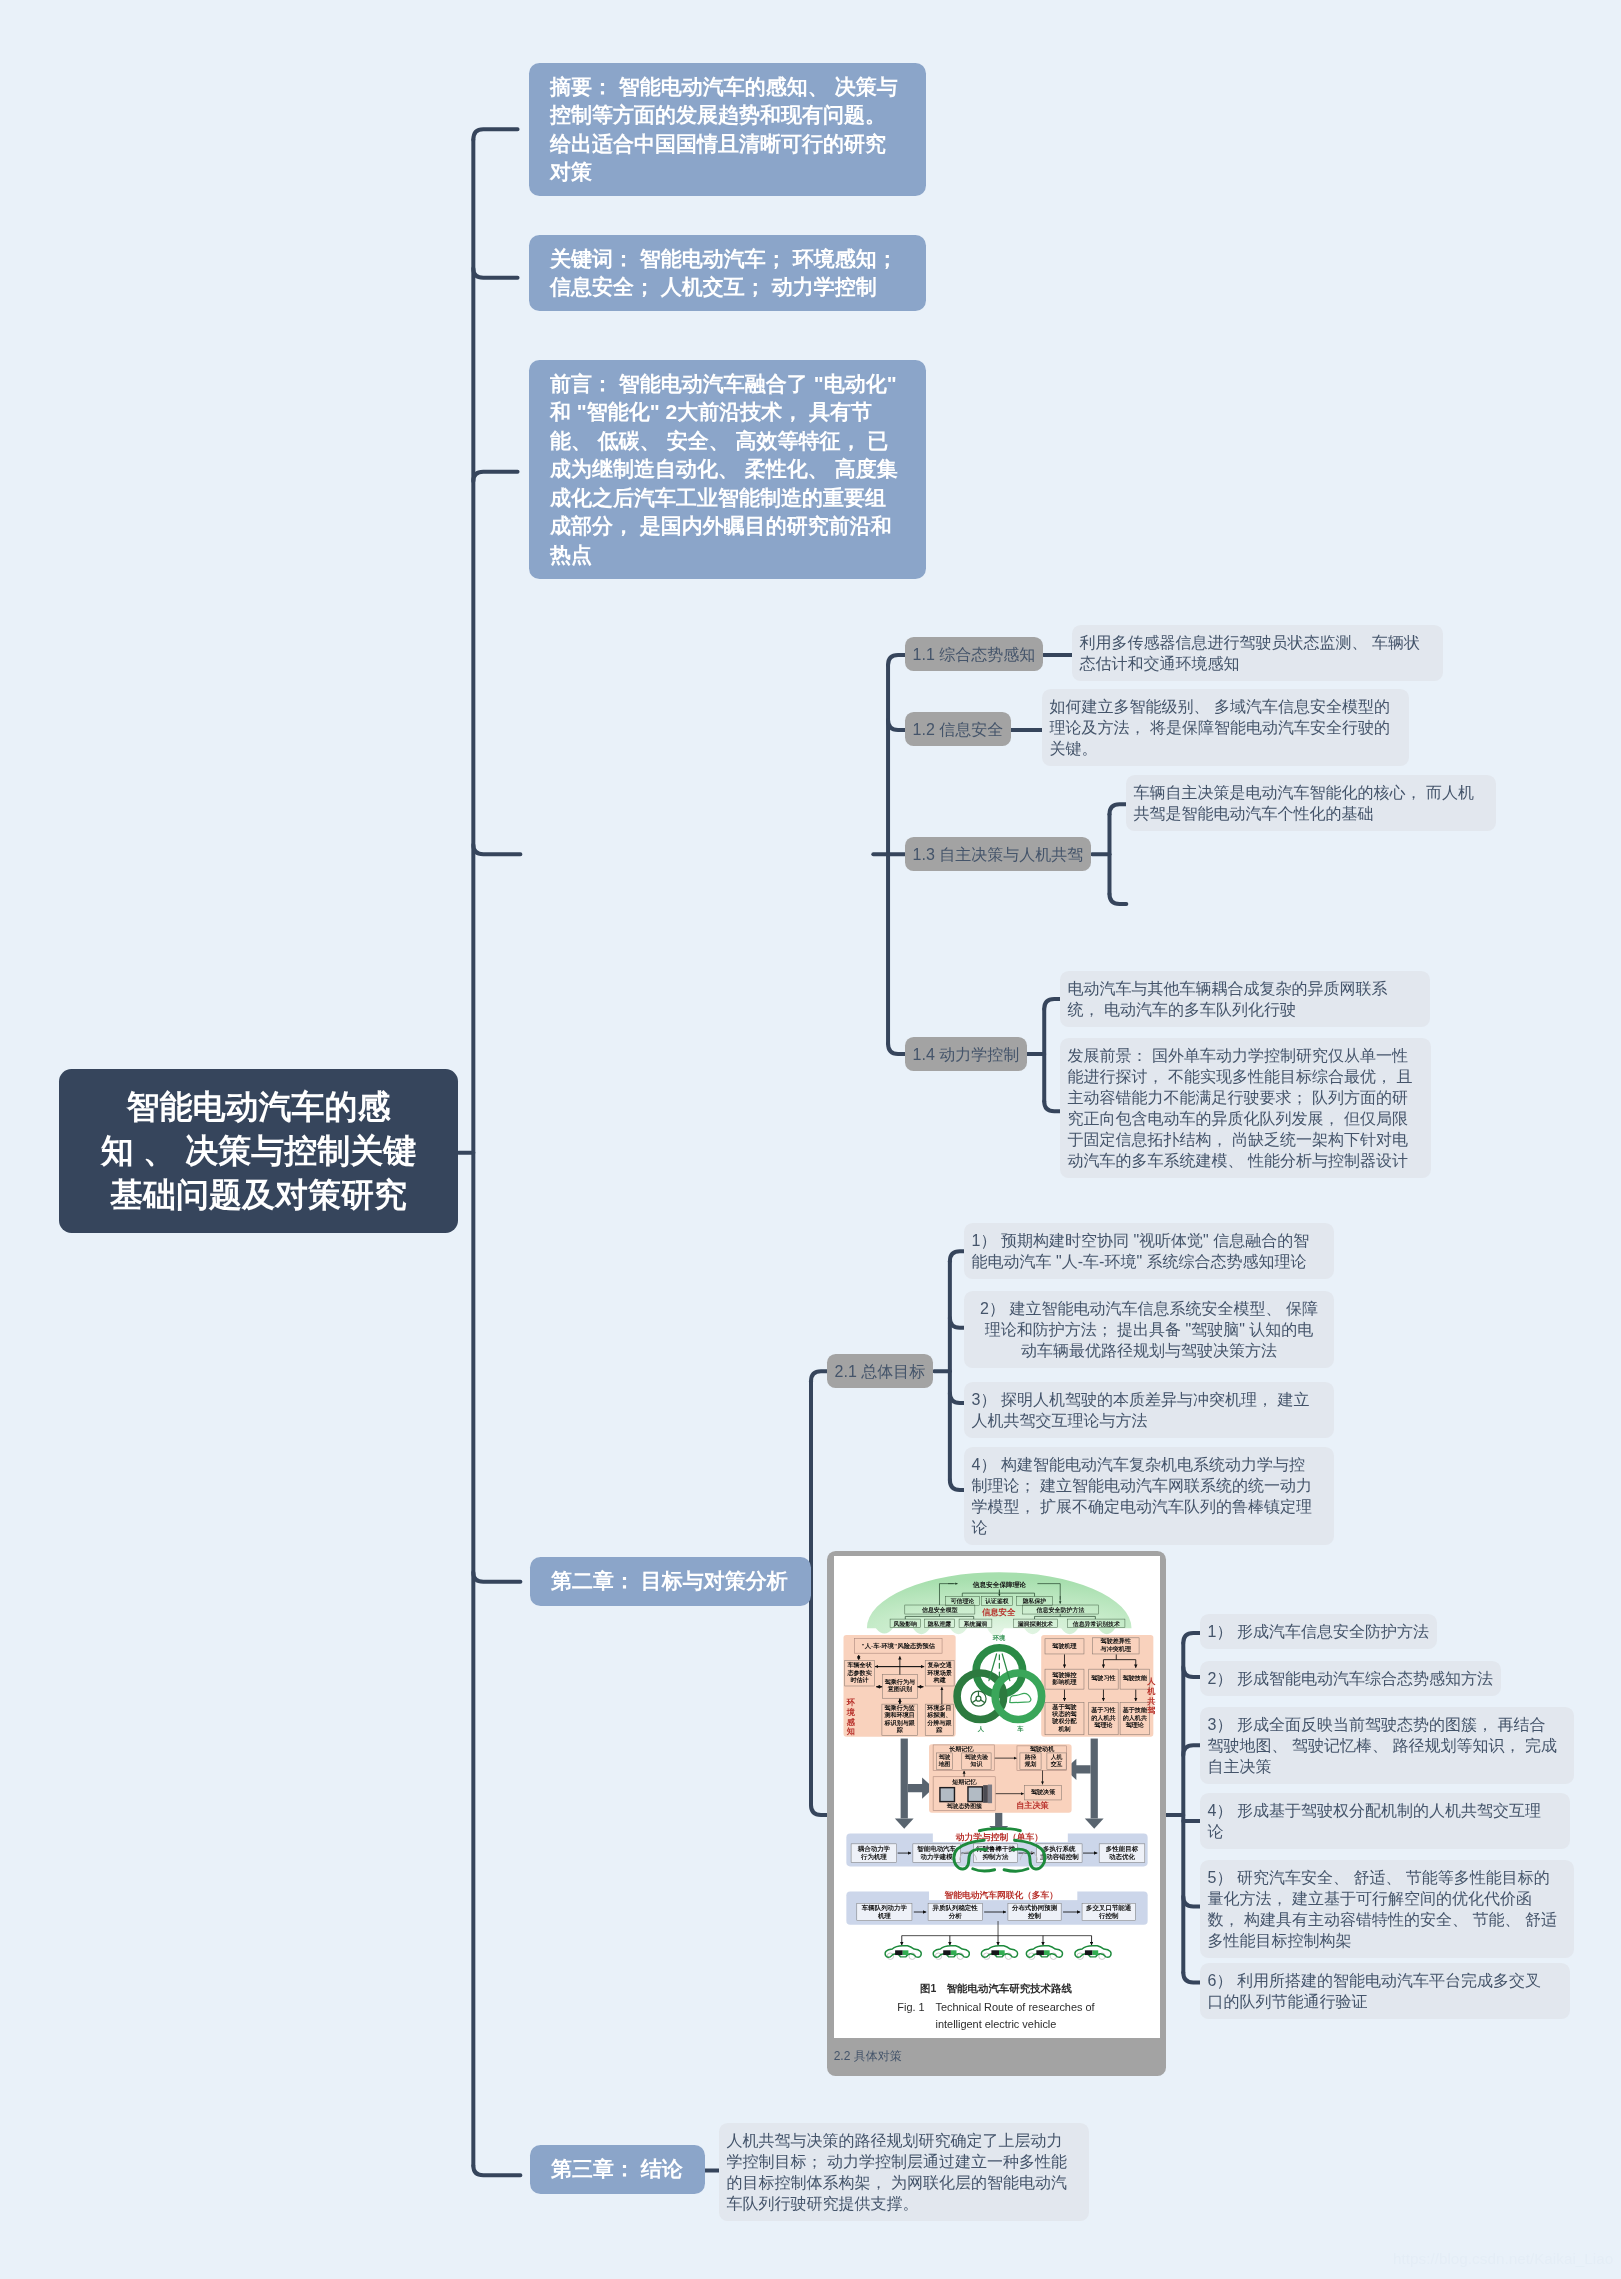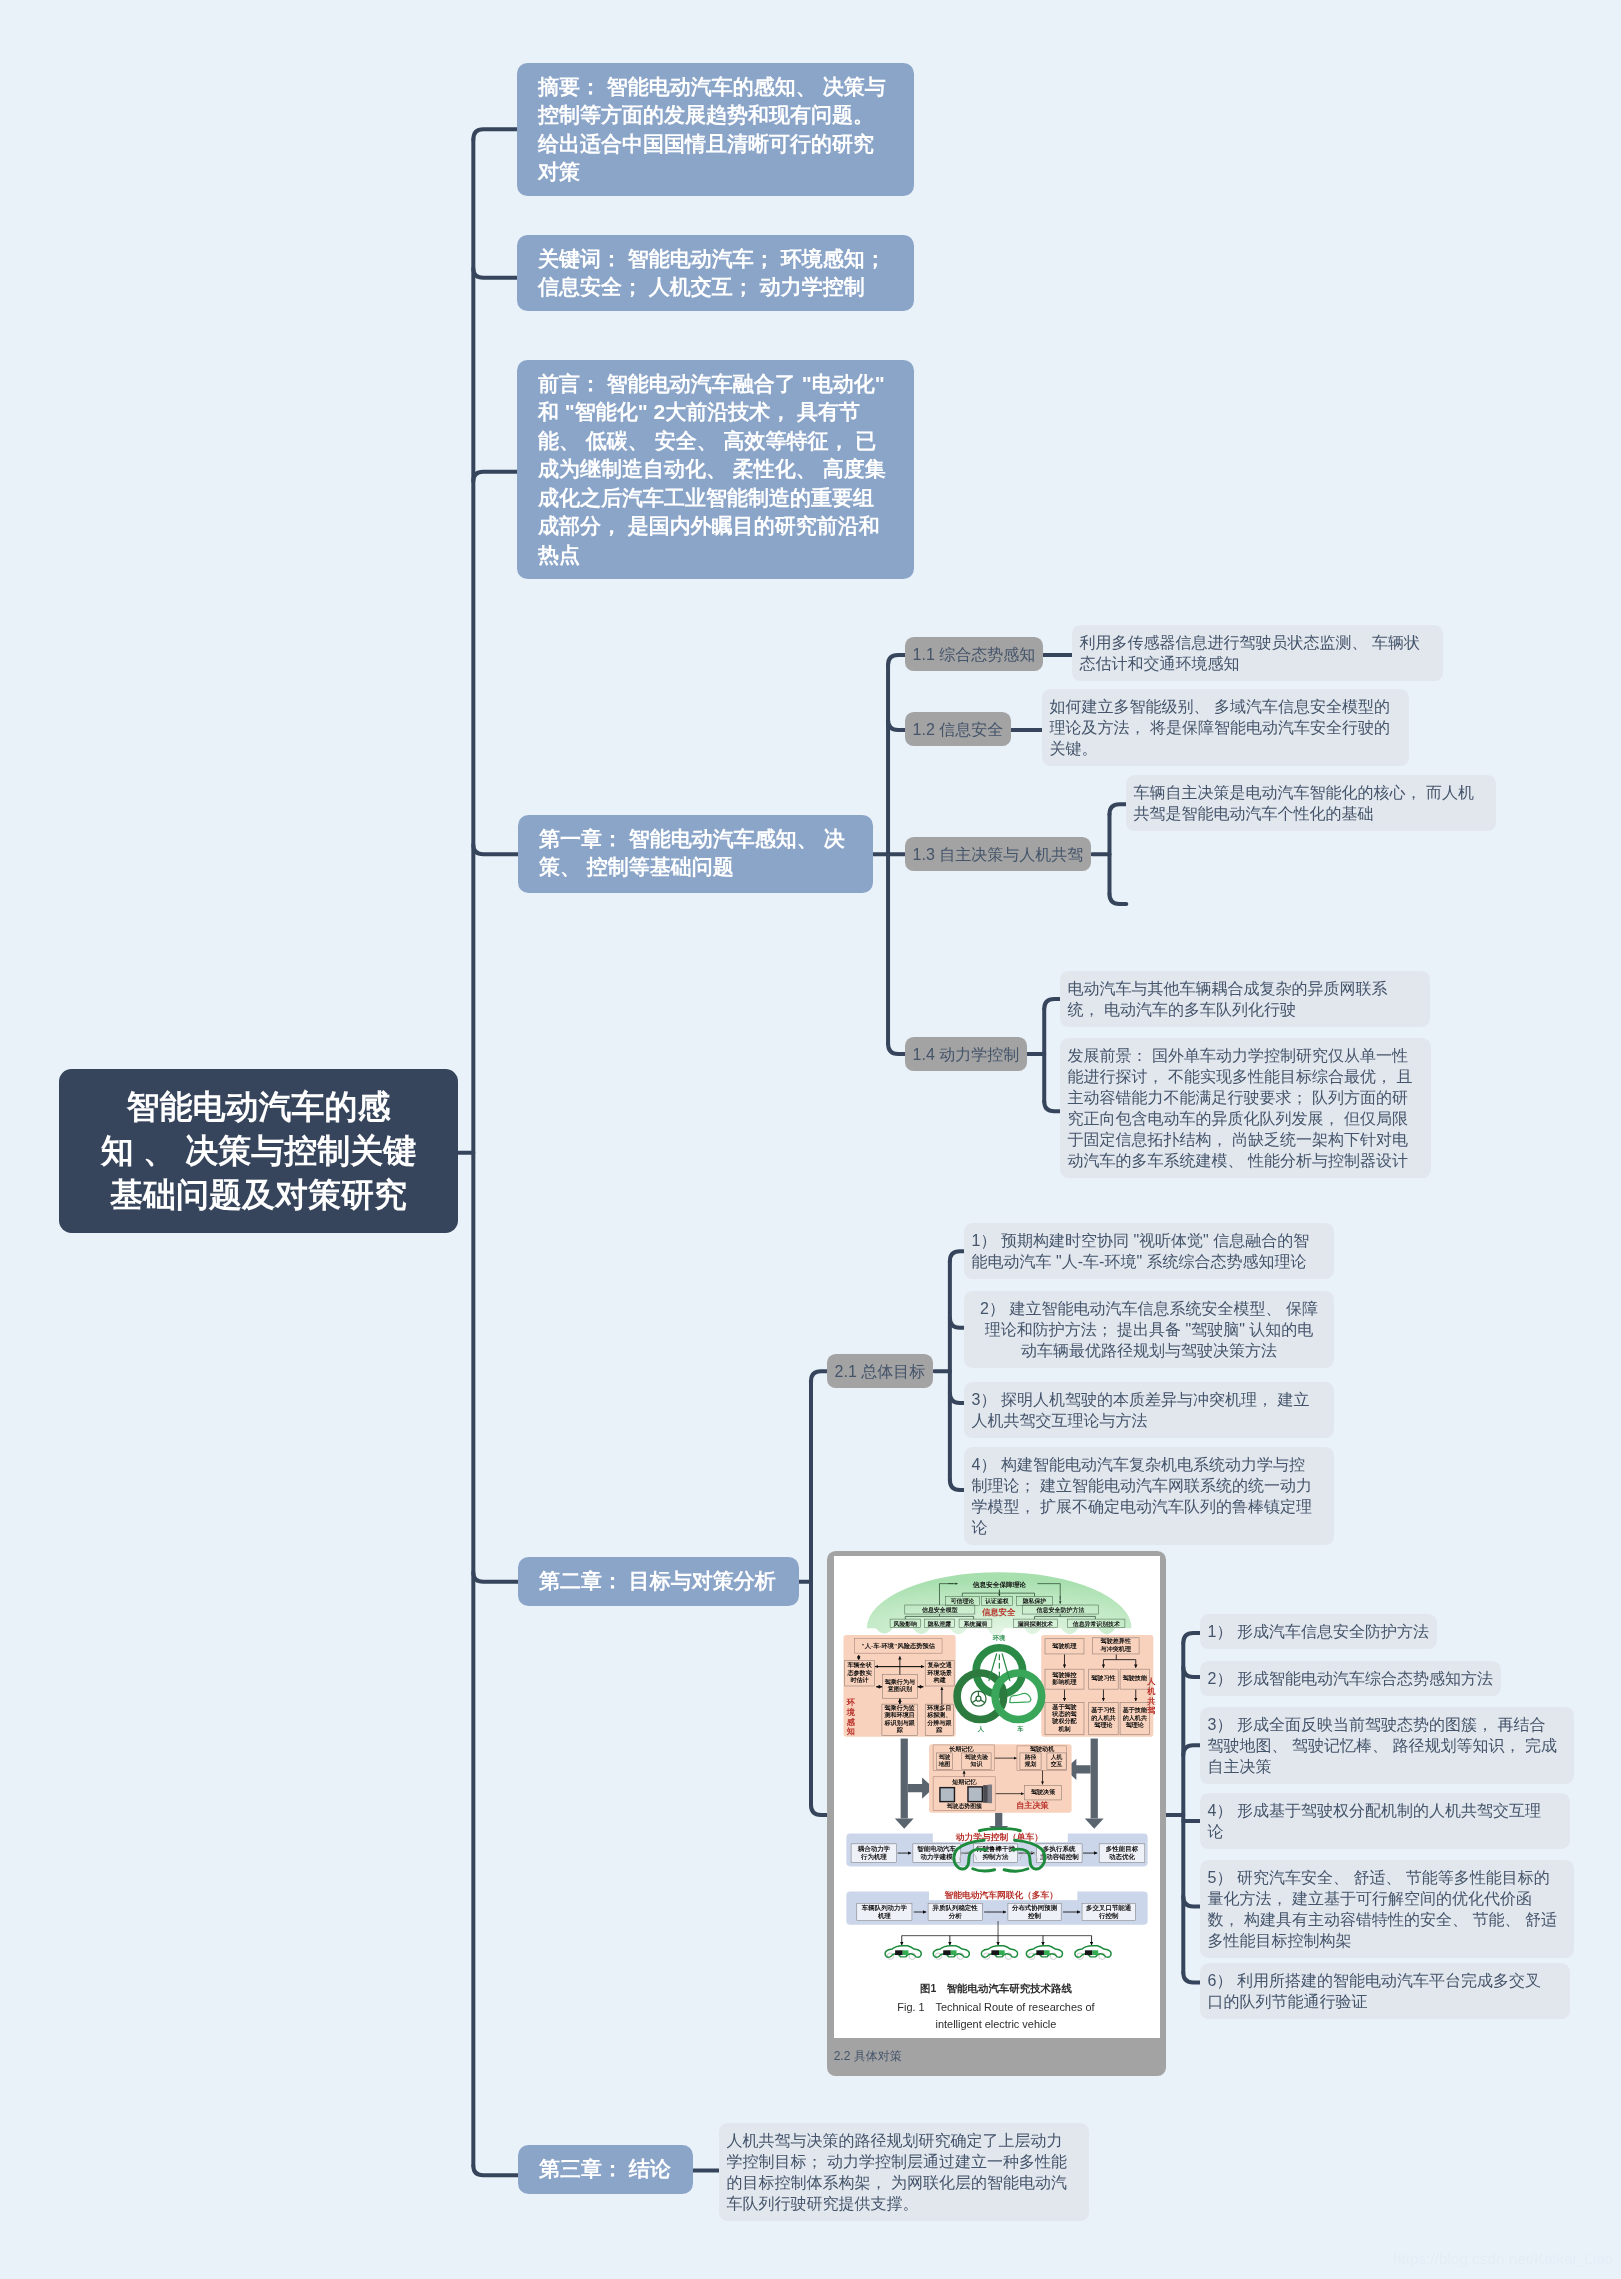--- a/index.html
+++ b/index.html
@@ -12,21 +12,21 @@
   #canvas{position:absolute;left:0;top:0;width:1622px;height:2280px;}
   svg.links{position:absolute;left:0;top:0;width:1622px;height:2280px;pointer-events:none;}
   .node{position:absolute;box-sizing:border-box;}
   .root{
     background:#36455c;color:#ffffff;border-radius:12.4px;
     font-weight:bold;text-align:center;font-size:33px;line-height:44px;
     padding:16px 7.6px;white-space:pre-line;
   }
   .lvl1{
     background:#8ba5c9;color:#ffffff;border-radius:10.5px;font-weight:bold;
-    font-size:21px;line-height:28.5px;padding:9.5px 21px 9.5px 21px;
+    font-size:21px;line-height:28.5px;padding:9.5px 21px 9.5px 21px;margin-left:12px;
   }
   .lvl2{
     background:#a3a3a3;color:#44546a;border-radius:8.6px;
     font-size:16px;line-height:21px;padding:6.7px 7.6px;white-space:nowrap;
   }
   .lvl3{
     background:#e2e7ee;color:#44546a;border-radius:8.6px;
     font-size:16px;line-height:21px;padding:7.1px 7.6px;white-space:pre-line;
   }
   .wm{position:absolute;color:#e4edf6;font-size:15.3px;letter-spacing:0px;}
@@ -102,23 +102,20 @@
   </div>
 
   <div class="node lvl1" style="left:517px;top:235px;width:397px;height:76px;">
     <span>关键词： 智能电动汽车； 环境感知； 信息安全； 人机交互； 动力学控制</span>
   </div>
 
   <div class="node lvl1" style="left:517px;top:360px;width:397px;height:219px;">
     <span>前言： 智能电动汽车融合了 "电动化" 和 "智能化" 2大前沿技术， 具有节能、 低碳、 安全、 高效等特征， 已成为继制造自动化、 柔性化、 高度集成化之后汽车工业智能制造的重要组成部分， 是国内外瞩目的研究前沿和热点</span>
   </div>
 
-  <div class="node lvl1" style="left:518px;top:815px;width:355px;height:78px;">
-    <span>第一章： 智能电动汽车感知、 决策、 控制等基础问题</span>
-  </div>
 
   <div class="node lvl1" style="left:518px;top:1557px;width:281px;height:49px;">
     <span>第二章： 目标与对策分析</span>
   </div>
 
   <div class="node lvl1" style="left:518px;top:2145px;width:175px;height:49px;">
     <span>第三章： 结论</span>
   </div>
 
   <div class="node lvl2" style="left:905px;top:637px;height:34px;">

